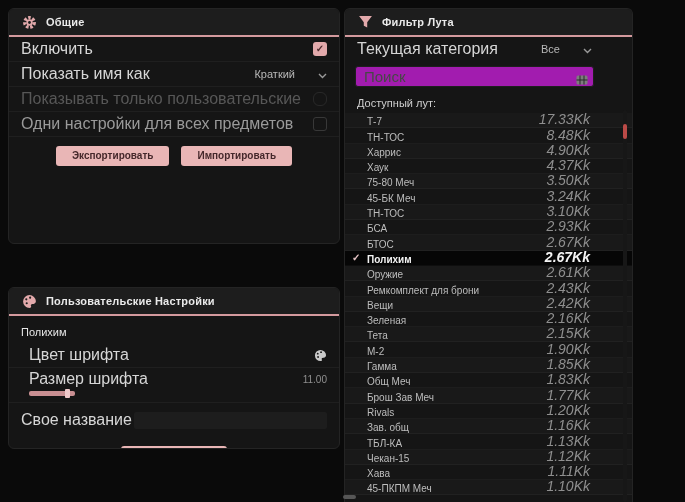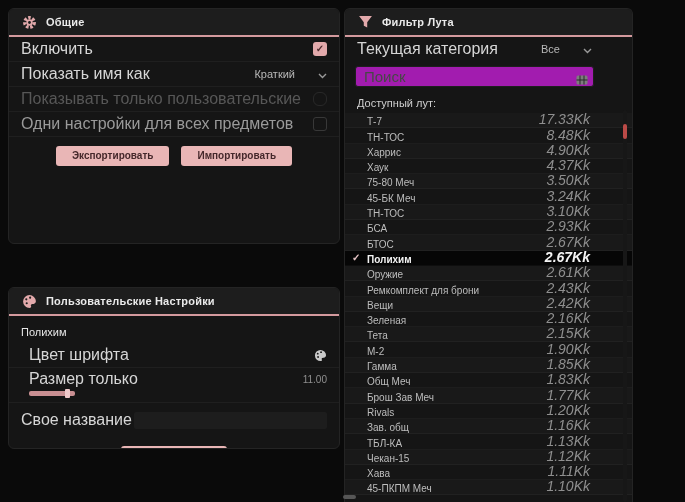--- a/index.html
+++ b/index.html
@@ -172,21 +172,21 @@
         <path d="M7 1a6 6 0 1 0 0 12c1.3 0 1.9-.9 1.4-1.8-.5-.9.2-1.9 1.3-1.9h1.2A2.6 2.6 0 0 0 13 6.8 6 6 0 0 0 7 1z" fill="#c9c9c9"></path>
         <circle cx="4" cy="5" r="1" fill="#161616"></circle>
           <circle cx="7.6" cy="3.4" r="1" fill="#161616"></circle>
           <circle cx="4.4" cy="8.6" r="1" fill="#161616"></circle>
       </svg>
     </span>
   </div>
 
   <div class="fontsize-block">
     <div class="fontsize-line">
-      <span class="row-label">Размер только</span>
+      <span class="row-label">Размер шрифта</span>
       <span class="fontsize-value">11.00</span>
     </div>
     <div class="slider">
       <div class="slider-handle"></div>
     </div>
   </div>
 
   <div class="custom-name-row">
     <span class="row-label">Свое название</span>
     <input class="text-input" value="" style="">

